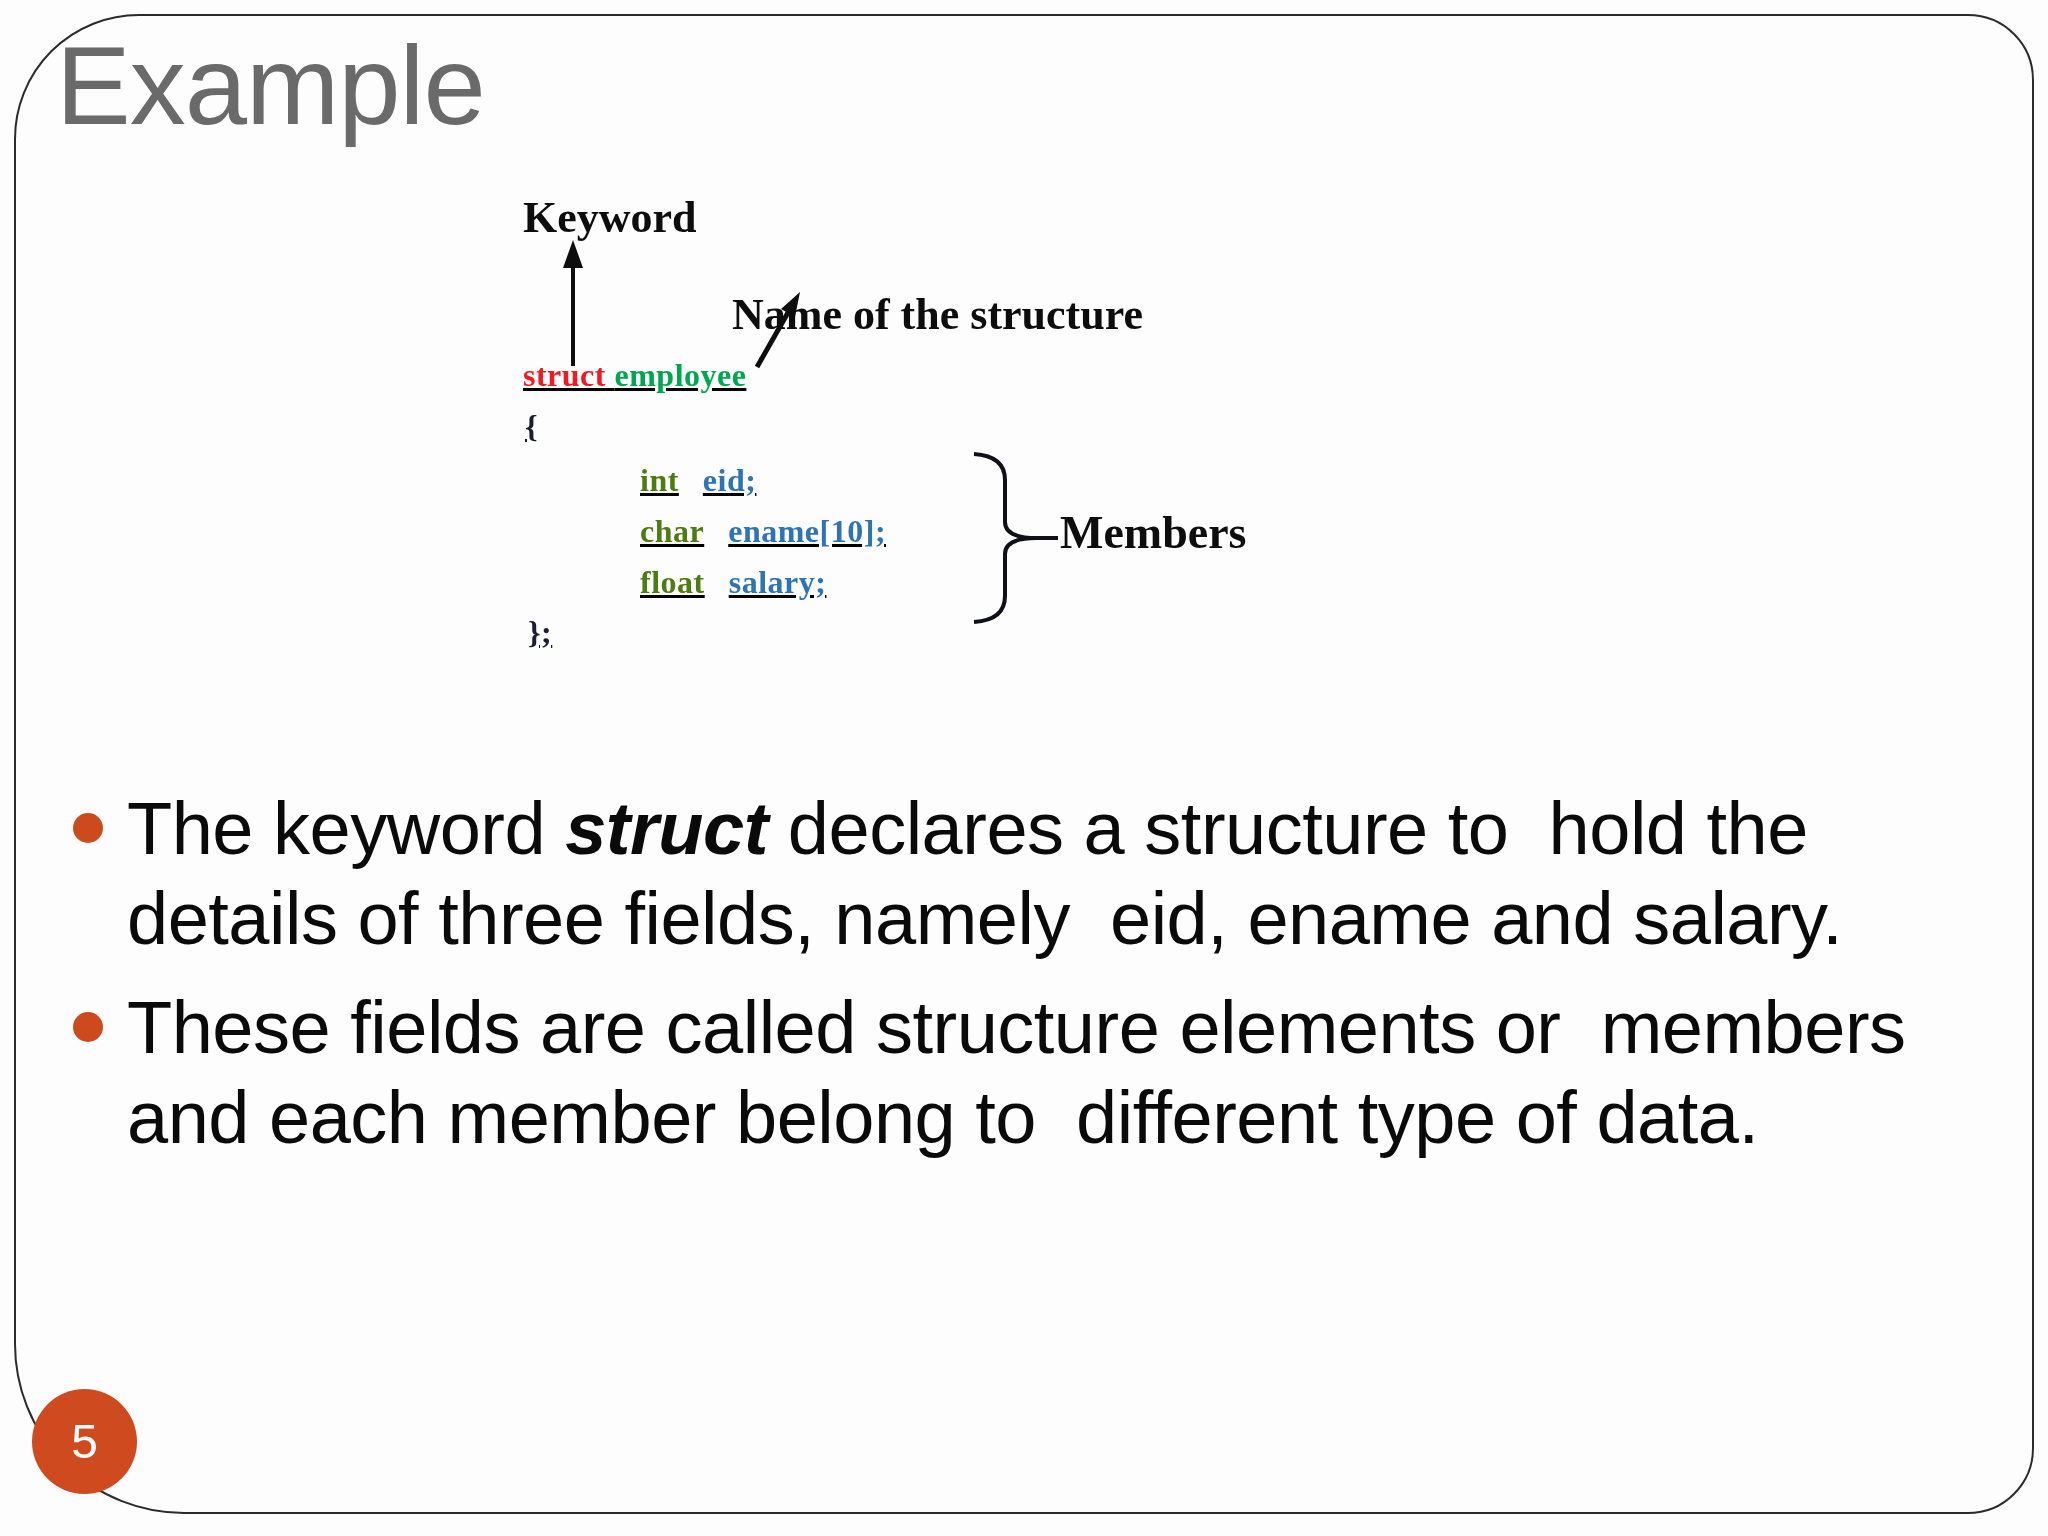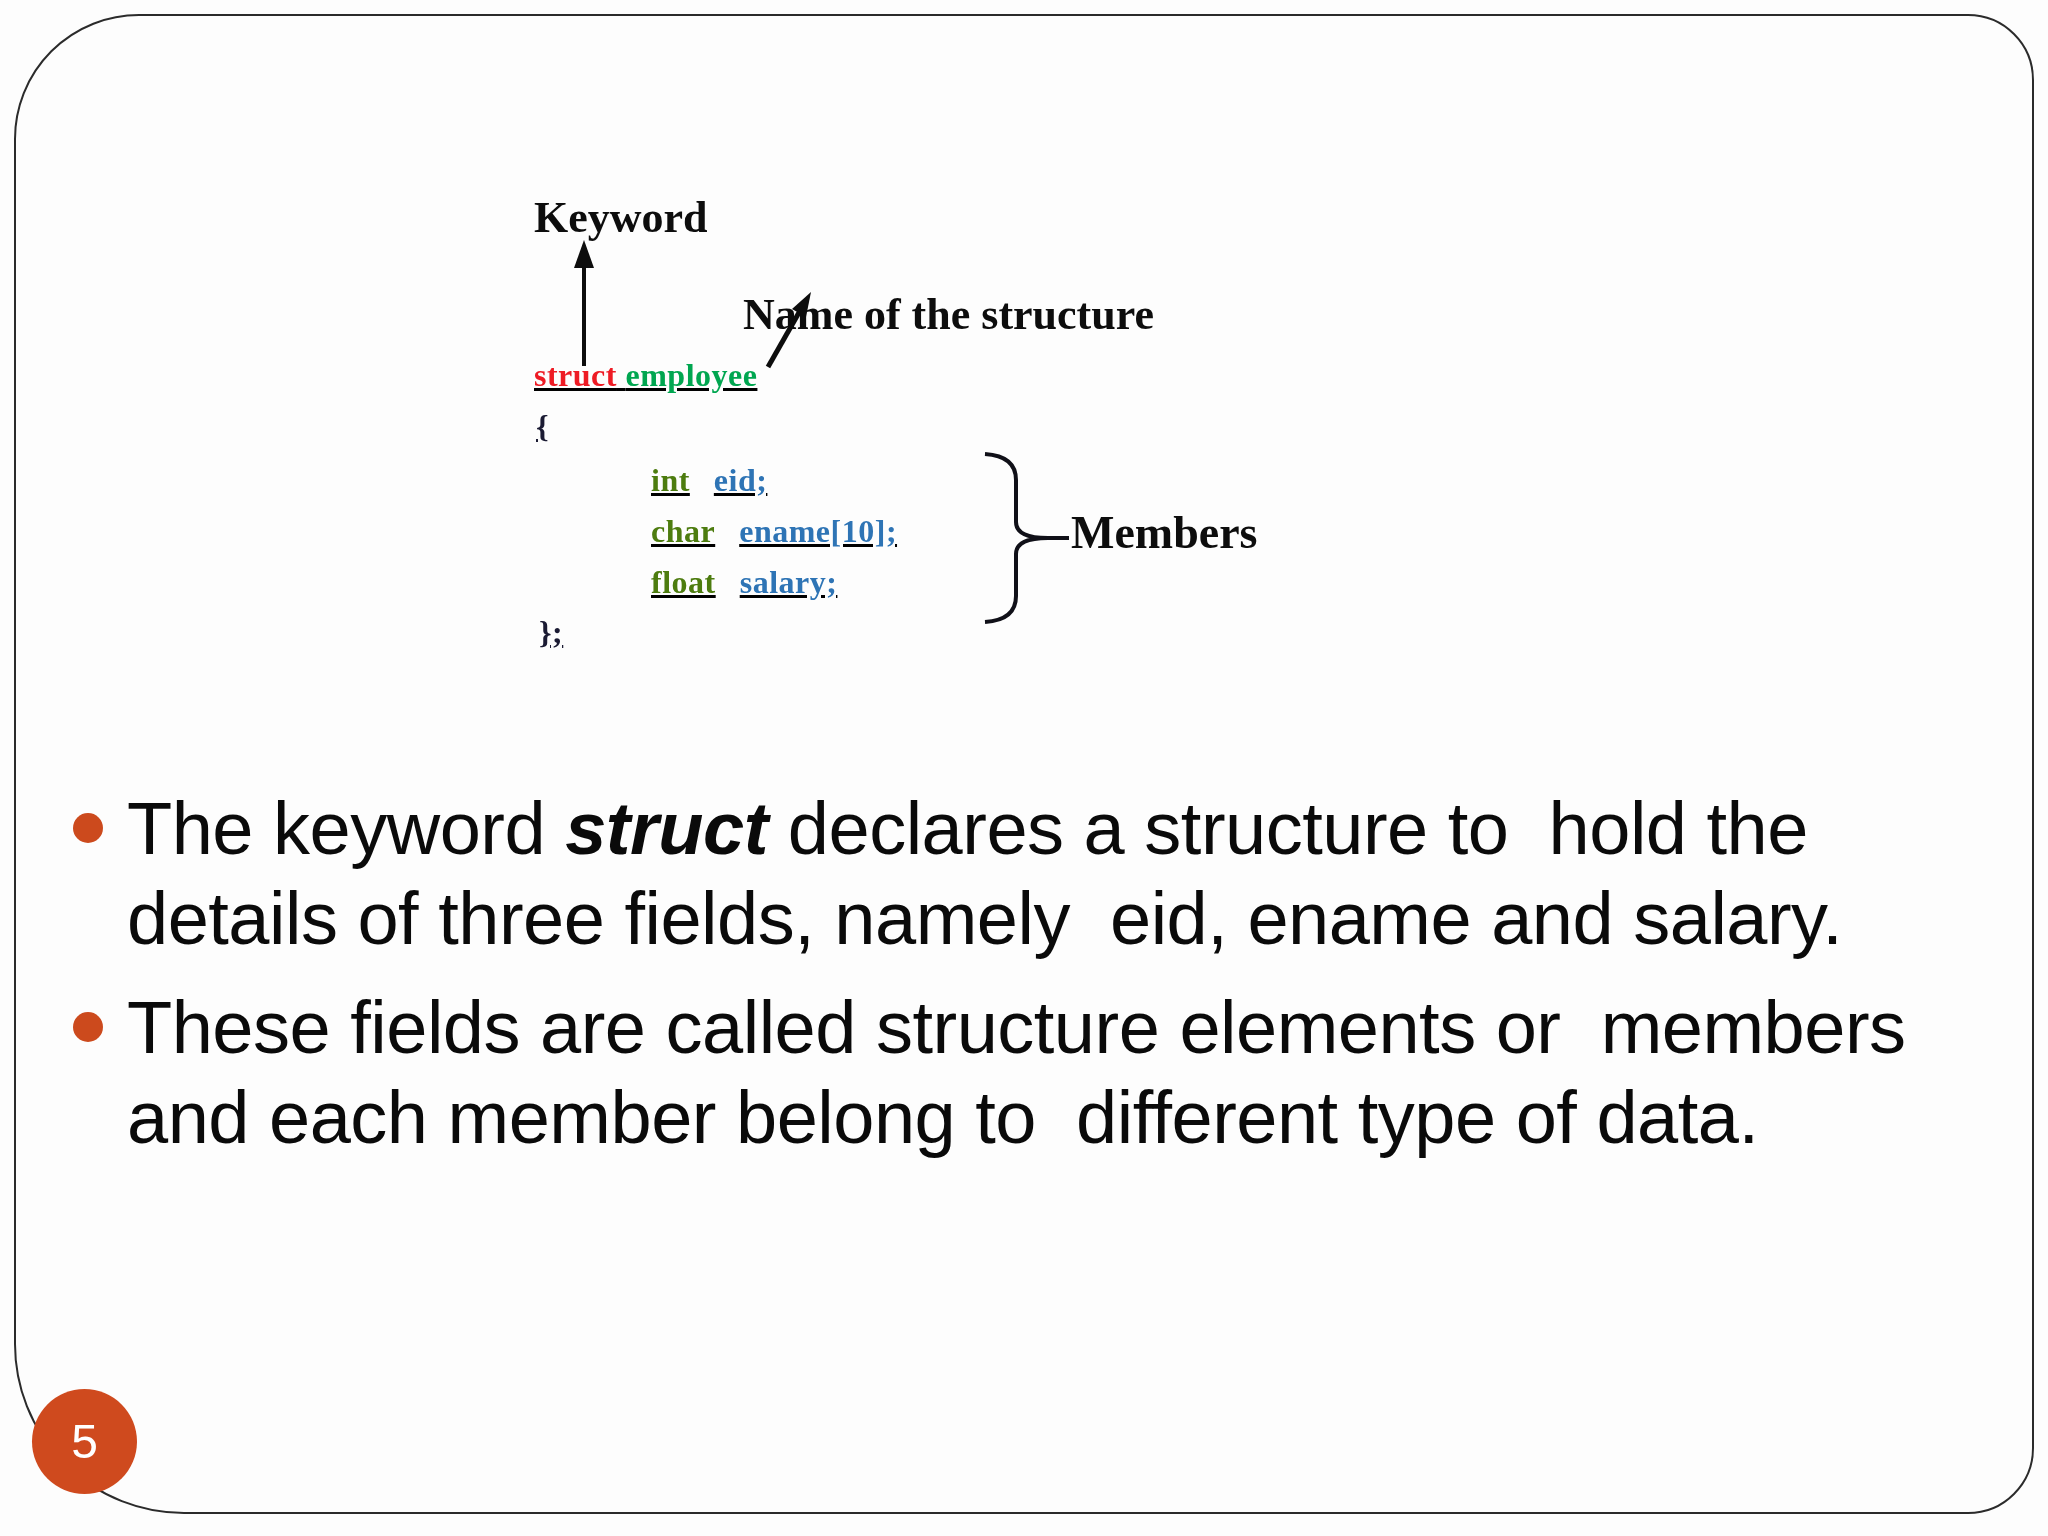--- a/index.html
+++ b/index.html
@@ -19,21 +19,21 @@
   }
   .title {
     position: absolute;
     left: 56px; top: 24px;
     font-size: 112px;
     line-height: 1.1;
     color: #6a6a6a;
     letter-spacing: -1px;
   }
   
-  .diagram { position: absolute; left: 11px; top: 0; width: 1649px; height: 760px; }
+  .diagram { position: absolute; left: 0; top: 0; width: 1649px; height: 760px; }
   .dlabel {
     position: absolute;
     font-family: "Liberation Serif", serif;
     font-weight: bold;
     color: #0d0d0d;
     font-size: 44px;
     line-height: 1;
     white-space: nowrap;
   }
   .codeline {
@@ -90,20 +90,21 @@
     font-family: "Liberation Sans", sans-serif;
   }
 </style>
 </head>
 <body>
 
 <div class="slide">
 
   <div class="frame"></div>
 
+  <div class="title">Example</div>
 
   <div class="diagram">
 
     <div class="dlabel" style="left:523px; top:196px;">Keyword</div>
 
     <svg class="arrow-svg" style="left:560px; top:240px;" width="26" height="128">
       <polygon points="13,0 3,28 23,28" fill="#0d0d0d"></polygon>
       <line x1="13" y1="24" x2="13" y2="126" stroke="#0d0d0d" stroke-width="4"></line>
     </svg>
 

